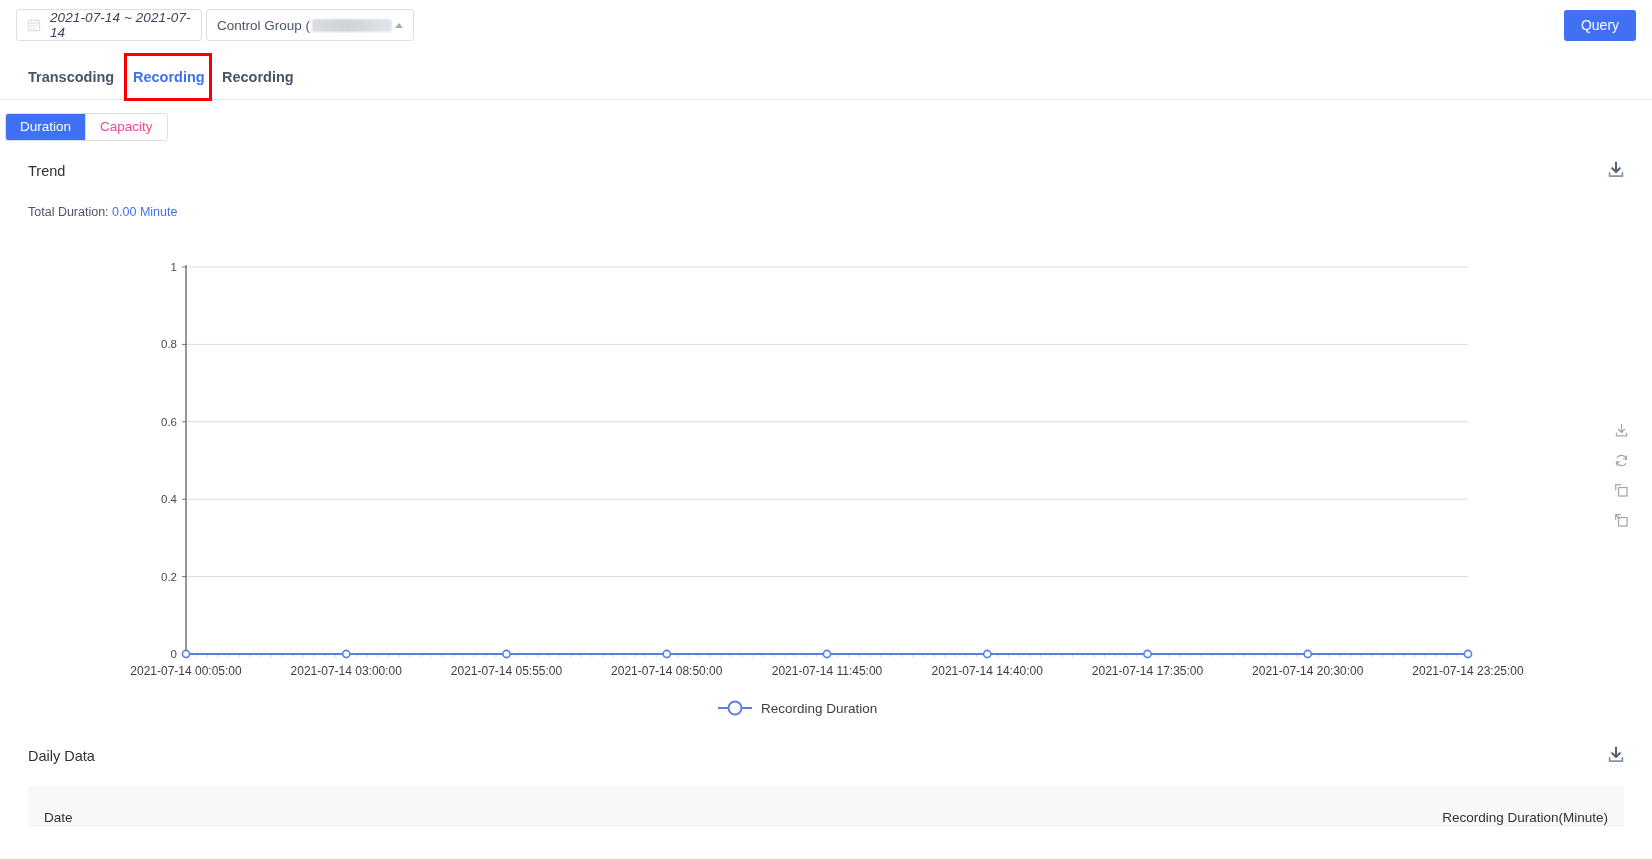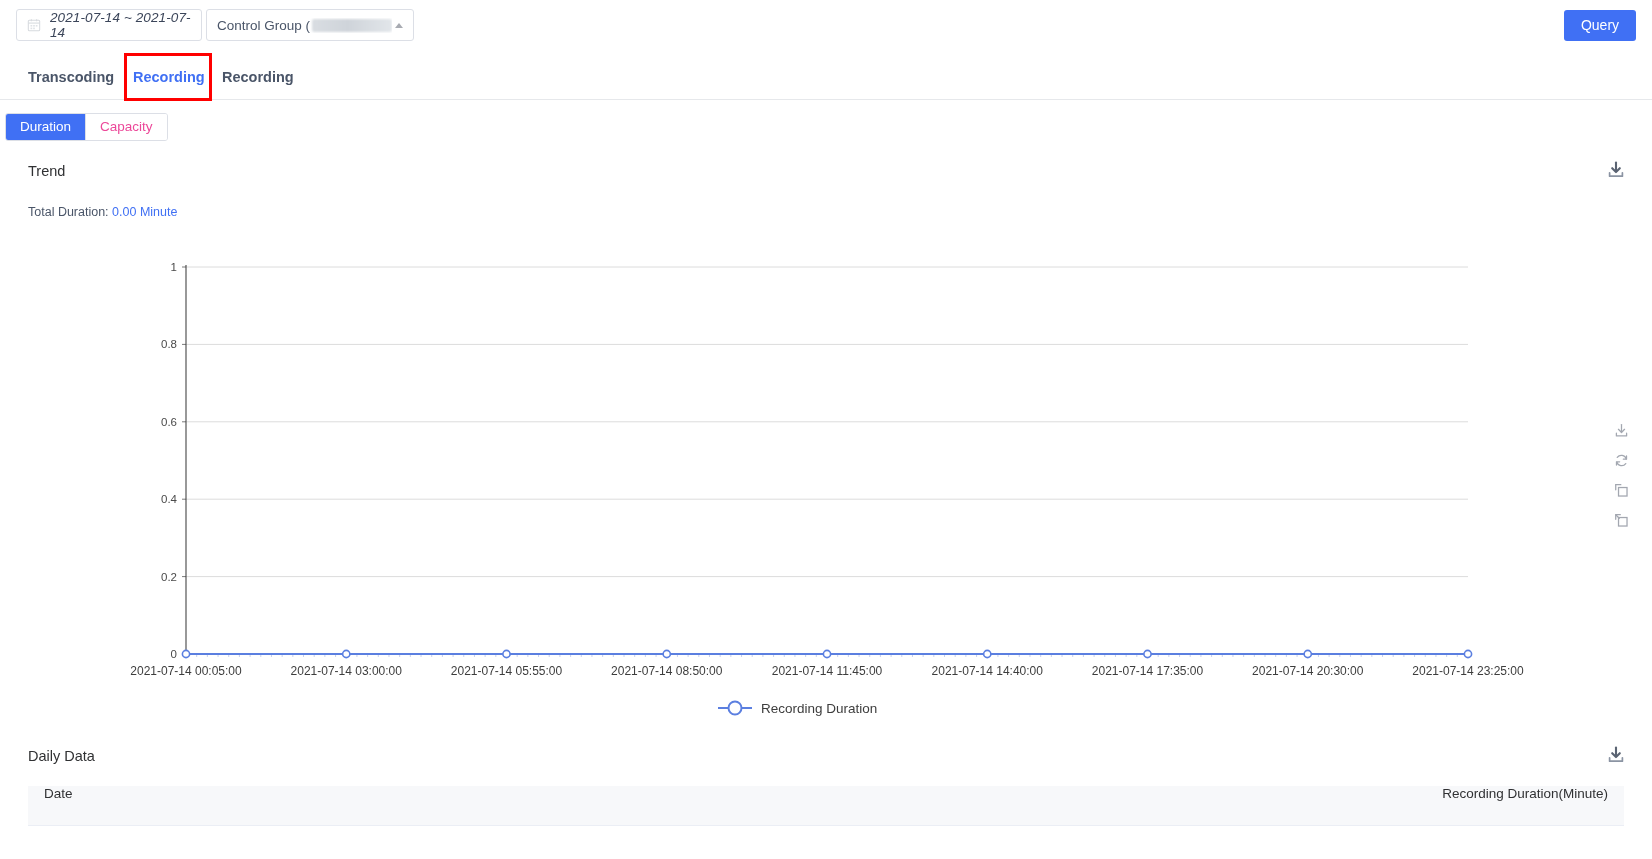--- a/index.html
+++ b/index.html
@@ -150,21 +150,21 @@
   .daily-title {
     position: absolute; left: 28px; top: 748px;
     font-size: 14.5px; color: #303133;
   }
   .table {
     position: absolute; left: 28px; top: 786px;
     width: 1596px;
   }
   .thead {
     height: 40px; background: #f7f8fa;
-    display: flex; align-items: flex-start;
+    display: flex; align-items: flex-end;
     border-bottom: 1px solid #ebeef5;
   }
   .th {
     font-size: 13.5px; color: #303133;
     padding: 0 16px; white-space: nowrap;
   }
   .th-date { flex: 1 1 auto; text-align: left; }
   .th-dur  { flex: 0 0 auto; text-align: right; }
 </style>
 </head>

